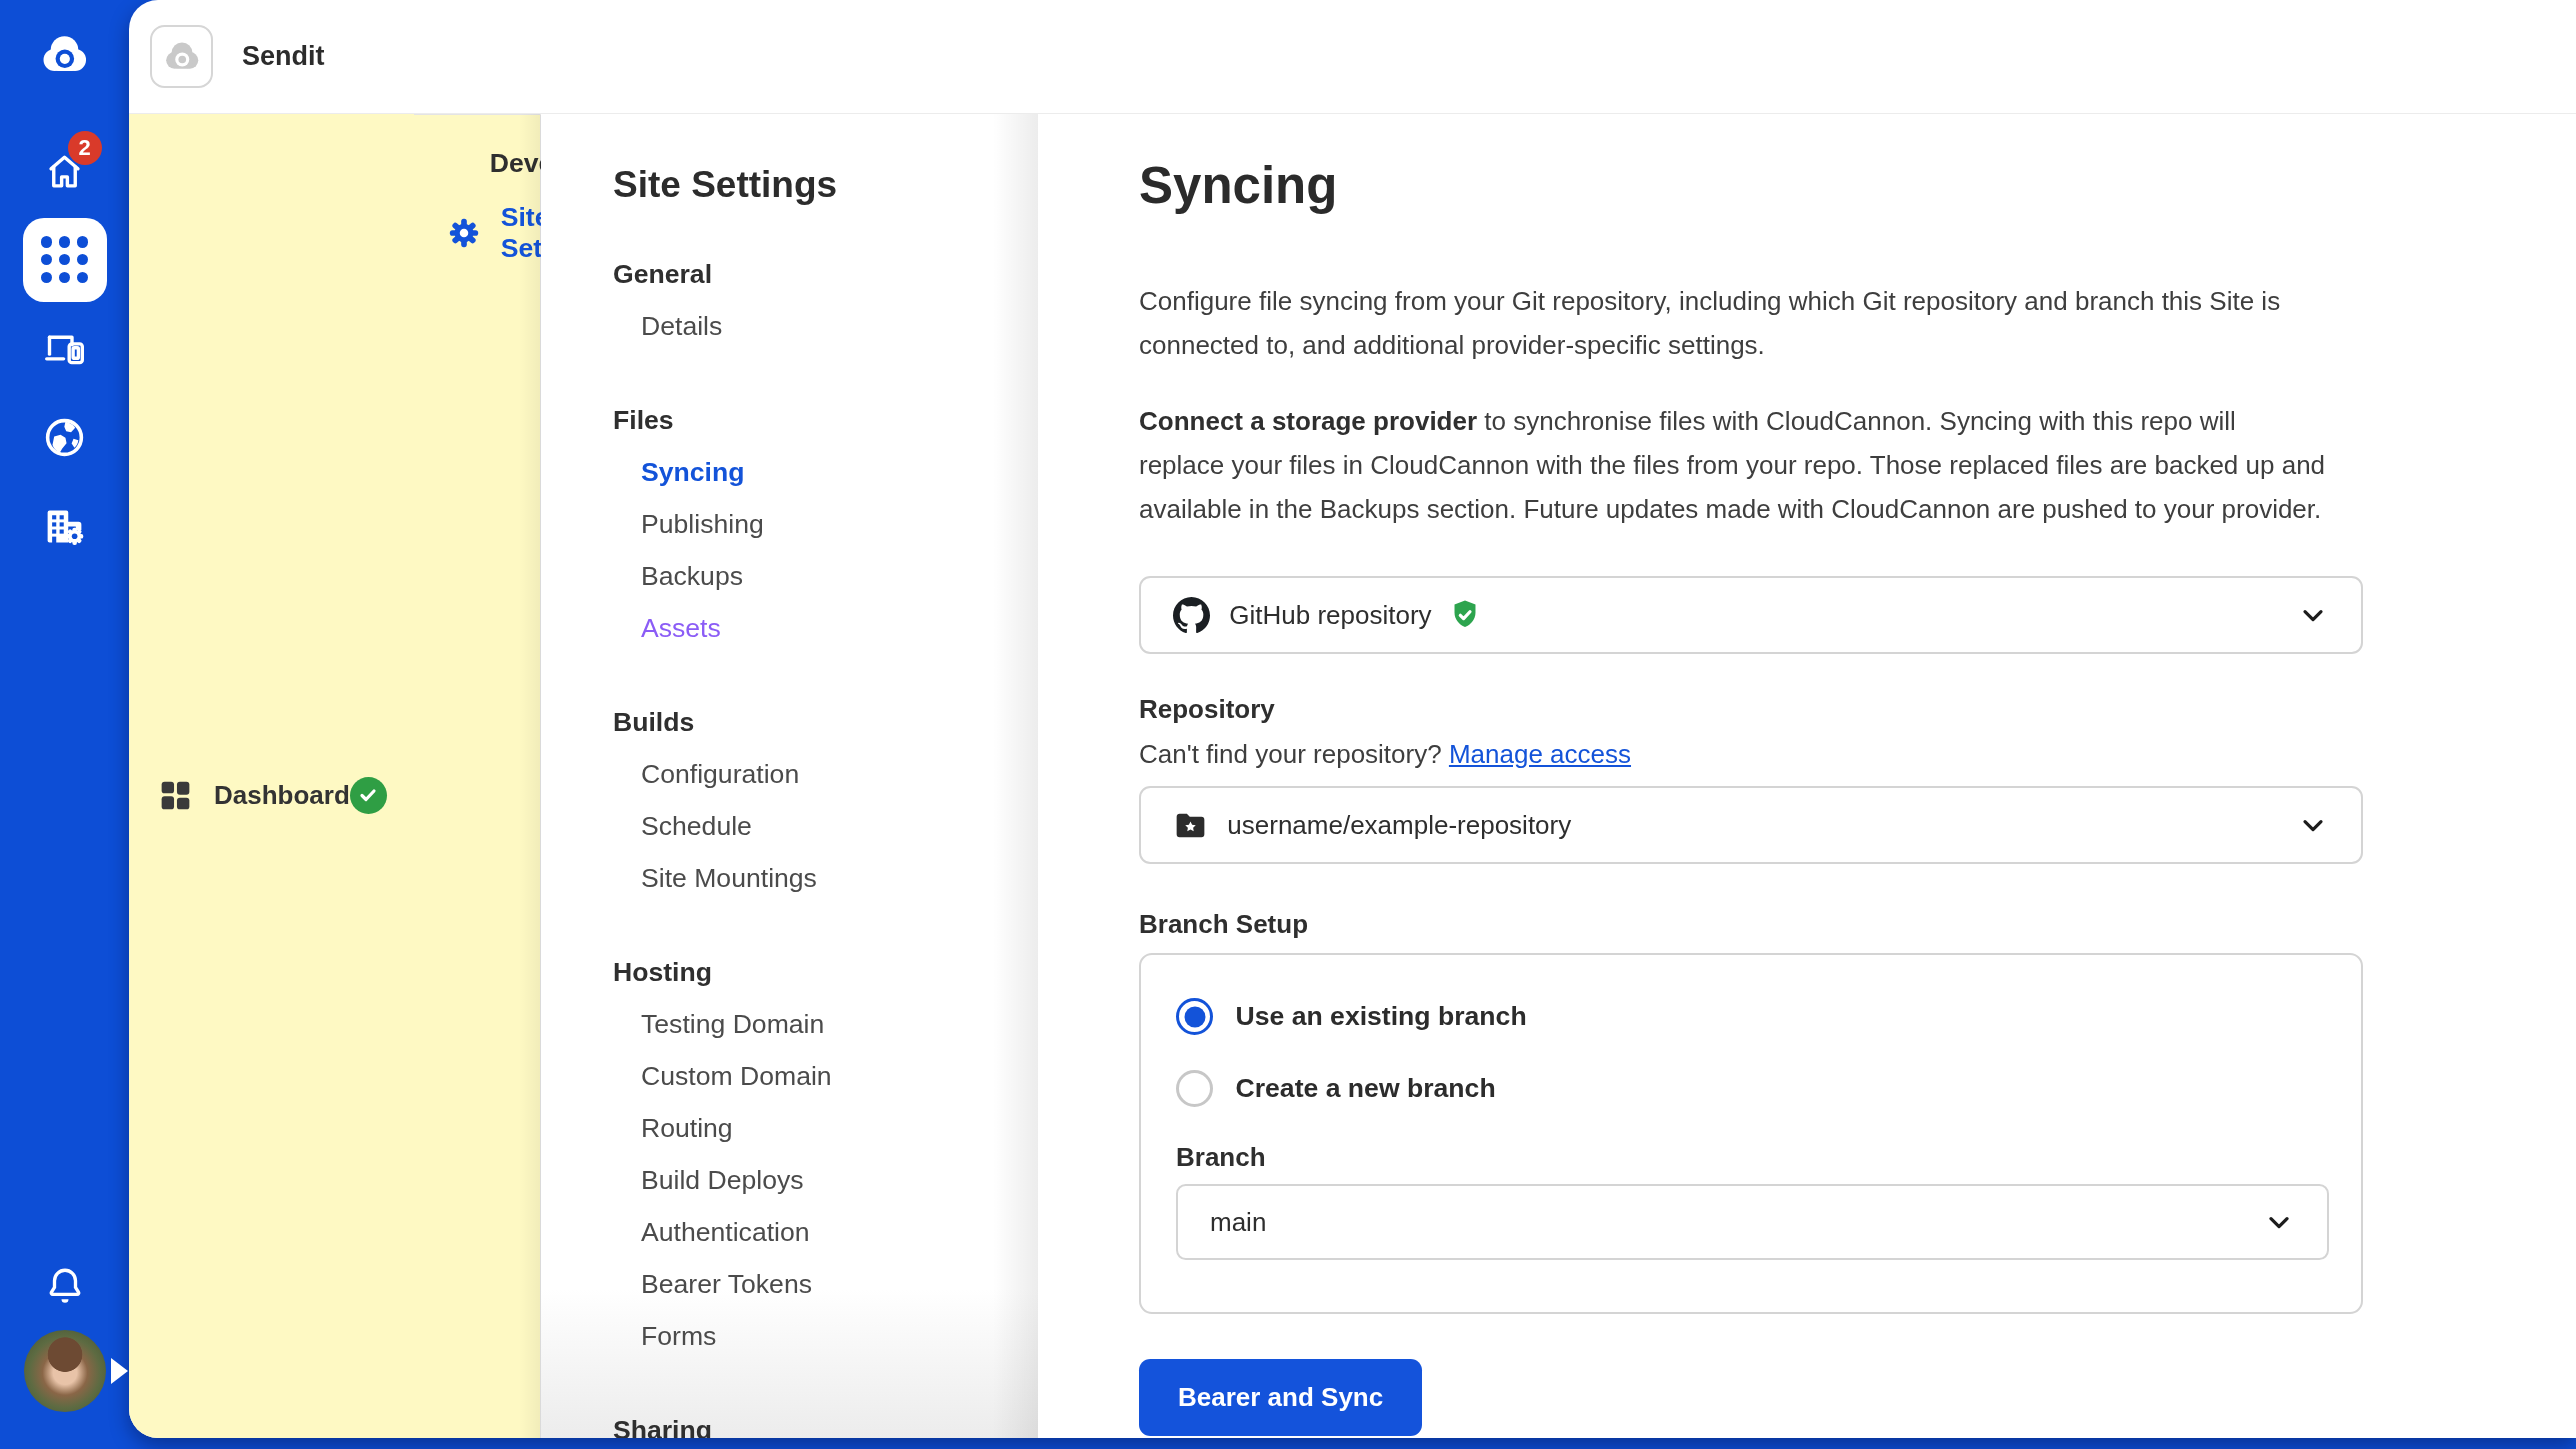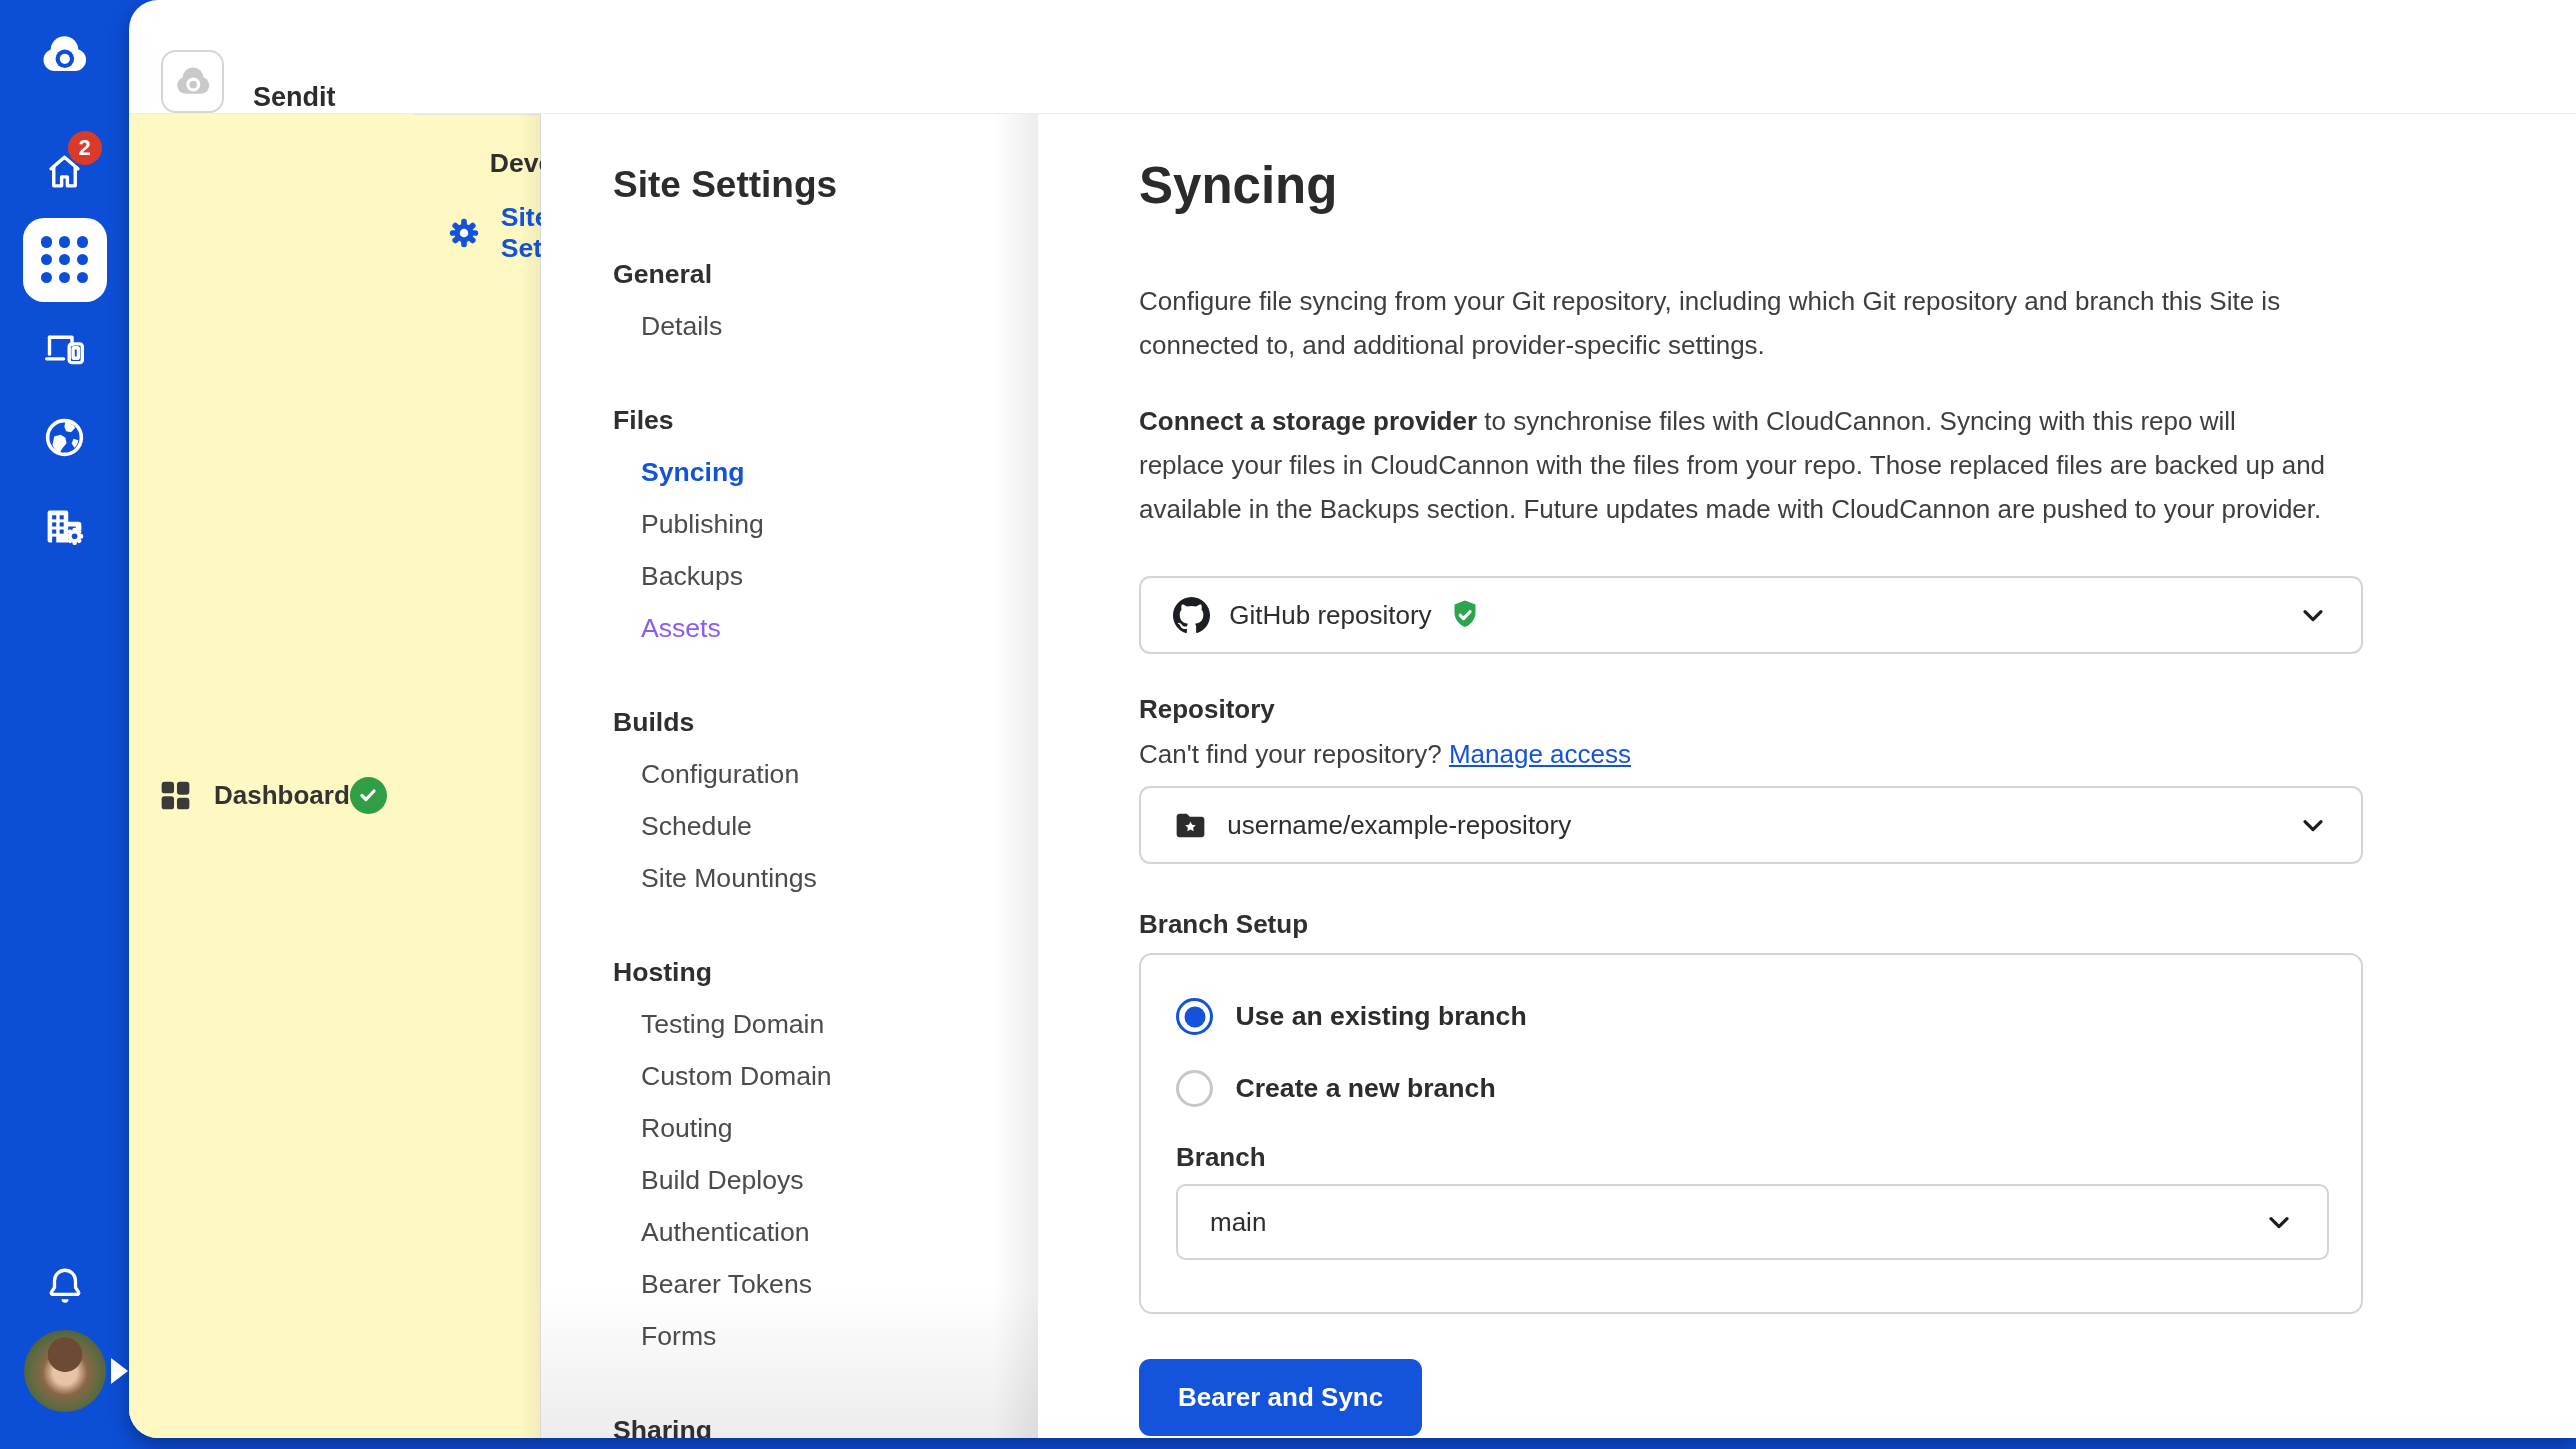--- a/index.html
+++ b/index.html
@@ -56,22 +56,22 @@
     position:absolute; left:129px; top:0; right:0; bottom:11.3px;
     background:#ffffff;
     border-radius:29px 0 0 29px;
     overflow:hidden;
     display:flex; flex-direction:column;
     box-shadow:0 8px 19.3px rgba(0,0,30,0.35);
   }
   .topbar {
     height:114px; flex:0 0 114px;
     border-bottom:1.6px solid #ececec;
-    display:flex; align-items:flex-end;
-    padding-left:32px;
+    display:flex; align-items:center;
+    padding-left:21px;
   }
   .site-icon {
     width:63px; height:63px; border-radius:14.5px;
     border:2.4px solid #d6d6d6; background:#fff;
     display:flex; align-items:center; justify-content:center;
   }
   .site-name { margin-left:29px; font-size:27px; font-weight:bold; color:#2c2c2c; }
 
   .content-row { flex:1; display:flex; min-height:0; }
 

